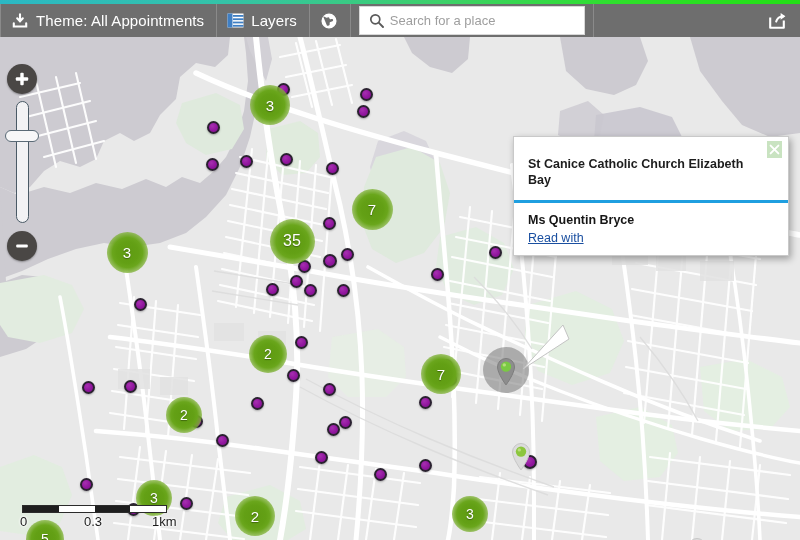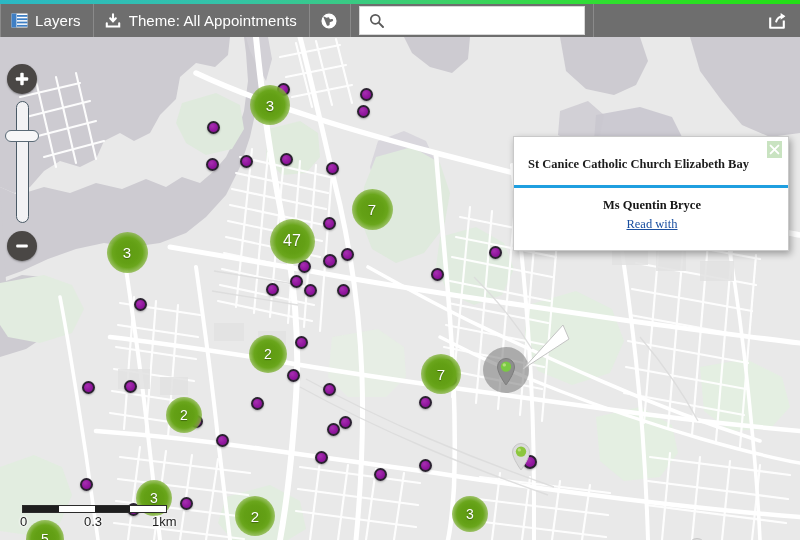--- a/index.html
+++ b/index.html
@@ -142,38 +142,37 @@
   }
 
   
   .popup{
     position:absolute;left:513px;top:99px;width:276px;
     background:#ffffff;
     border:1px solid #c9c9c9;
     box-shadow:2px 3px 7px rgba(0,0,0,.33);
     z-index:45;
     box-sizing:border-box;
-    font-family:Liberation Serif, serif;
   }
   .popup-head{
     position:relative;padding:20px 34px 12px 14px;
     border-bottom:3px solid #1f9fe0;
   }
   .popup-title{
     font-size:12.5px;font-weight:bold;color:#1d1d1d;line-height:1.25;
   }
   .popup-close{
     position:absolute;right:6px;top:4px;
     width:15px;height:17px;
     background:#c9e3c1;
     display:flex;align-items:center;justify-content:center;
     cursor:pointer;
   }
   .popup-close svg{display:block;}
-  .popup-body{padding:10px 12px 18px 14px;text-align:center;}
+  .popup-body{padding:10px 12px 9px 14px;}
   .popup-person{
     font-size:12.5px;font-weight:bold;color:#161616;margin-bottom:1px;
   }
   .popup-text{
     font-size:12.5px;color:#2a2a2a;line-height:1.32;
     white-space:pre-line;
   }
   .popup-link{
     display:inline-block;margin-top:2px;
     font-size:12.5px;color:#1a4fa0;text-decoration:underline;cursor:pointer;
@@ -183,62 +182,63 @@
   }
 </style>
 </head>
 <body>
 
 <div id="app">
 
   <div class="top-strip"></div>
 
   <div class="toolbar">
+
+    <div class="tb-item">
+      <span class="ico">
+        <svg width="18" height="18" viewBox="0 0 18 18">
+          <path d="M9 2.2v6.3M9 9.4 6.2 6.3M9 9.4l2.8-3.1" stroke="#ffffff" stroke-width="2.1" fill="none" stroke-linecap="round"></path>
+          <path d="M2.8 11.2v3.3h12.4v-3.3" stroke="#ffffff" stroke-width="2.1" fill="none" stroke-linecap="round"></path>
+        </svg>
+      </span>
+      <span class="tb-label">Theme: All Appointments</span>
+    </div>
 
     <div class="tb-item">
       <span class="ico">
         <svg width="17" height="15" viewBox="0 0 17 15">
           <rect x="0.5" y="0.5" width="16" height="14" fill="#ffffff"></rect>
           <rect x="0.5" y="0.5" width="5" height="14" fill="#3f7fc4"></rect>
           <rect x="6" y="2" width="10.5" height="1.8" fill="#3f7fc4"></rect>
           <rect x="6" y="5.3" width="10.5" height="1.8" fill="#3f7fc4"></rect>
           <rect x="6" y="8.6" width="10.5" height="1.8" fill="#3f7fc4"></rect>
           <rect x="6" y="11.9" width="10.5" height="1.8" fill="#3f7fc4"></rect>
         </svg>
       </span>
       <span class="tb-label">Layers</span>
     </div>
 
     <div class="tb-item">
       <span class="ico">
         <svg width="18" height="18" viewBox="0 0 18 18">
-          <path d="M9 2.2v6.3M9 9.4 6.2 6.3M9 9.4l2.8-3.1" stroke="#ffffff" stroke-width="2.1" fill="none" stroke-linecap="round"></path>
-          <path d="M2.8 11.2v3.3h12.4v-3.3" stroke="#ffffff" stroke-width="2.1" fill="none" stroke-linecap="round"></path>
-        </svg>
-      </span>
-      <span class="tb-label">Theme: All Appointments</span>
-    </div>
-
-    <div class="tb-item">
-      <span class="ico">
-        <svg width="18" height="18" viewBox="0 0 18 18">
           <circle cx="9" cy="9" r="8.2" fill="#ffffff"></circle>
           <path d="M3.2 4.6c1.6.2 2.4 1 3.4 1.1.9.1 1.3-.6 2.2-.3.8.3.6 1.5 1.5 1.8.9.3 1.6-.5 2.4 0 .7.4.5 1.5-.2 2.1-.8.7-2 .3-2.6 1-.6.7.1 1.8-.4 2.6-.5.8-1.8.9-2.6.5" fill="#6e6e6e"></path>
           <circle cx="9" cy="9" r="8.2" fill="none" stroke="#6e6e6e" stroke-width="1.3"></circle>
         </svg>
       </span>
     </div>
 
     <div class="search-wrap">
       <span class="ico">
         <svg width="15" height="15" viewBox="0 0 15 15">
           <circle cx="6.3" cy="6.3" r="4.5" fill="none" stroke="#5a5a5a" stroke-width="1.7"></circle>
           <line x1="9.7" y1="9.7" x2="14" y2="14" stroke="#5a5a5a" stroke-width="1.9" stroke-linecap="round"></line>
         </svg>
       </span>
+      <input class="search-input" type="text" placeholder="Search for a place" style="">
     </div>
 
     <div class="tb-spacer tb-right">
       <span class="ico">
         <svg width="20" height="20" viewBox="0 0 20 20">
           <path d="M3.2 6.6v10.2h13.6V9.6" fill="none" stroke="#ffffff" stroke-width="2.1" stroke-linejoin="round"></path>
           <path d="M9.2 10.6C10 7.4 12.6 5.6 16.4 5.3" fill="none" stroke="#ffffff" stroke-width="2.1" stroke-linecap="round"></path>
           <path d="M13.6 1.9 18.4 5.3l-4.8 3.5z" fill="#ffffff"></path>
         </svg>
       </span>
@@ -415,21 +415,21 @@
         <div class="marker dot" style="left: 79.5px; top: 440.5px; width: 13px; height: 13px;"></div>
         <div class="marker dot" style="left: 126.5px; top: 465.5px; width: 13px; height: 13px;"></div>
         <div class="marker dot" style="left: 189.5px; top: 377.5px; width: 13px; height: 13px;"></div>
         <div class="marker cluster" style="left: 250px; top: 48px; width: 40px; height: 40px; font-size: 15px;">
           <span>3</span>
         </div>
         <div class="marker cluster" style="left: 351.5px; top: 151.5px; width: 41px; height: 41px; font-size: 15px;">
           <span>7</span>
         </div>
         <div class="marker cluster" style="left: 269.5px; top: 181.5px; width: 45px; height: 45px; font-size: 16px;">
-          <span>47</span>
+          <span>35</span>
         </div>
         <div class="marker cluster" style="left: 106.5px; top: 194.5px; width: 41px; height: 41px; font-size: 15px;">
           <span>3</span>
         </div>
         <div class="marker cluster" style="left: 249px; top: 298px; width: 38px; height: 38px; font-size: 14px;">
           <span>2</span>
         </div>
         <div class="marker cluster" style="left: 166px; top: 360px; width: 36px; height: 36px; font-size: 14px;">
           <span>2</span>
         </div>

